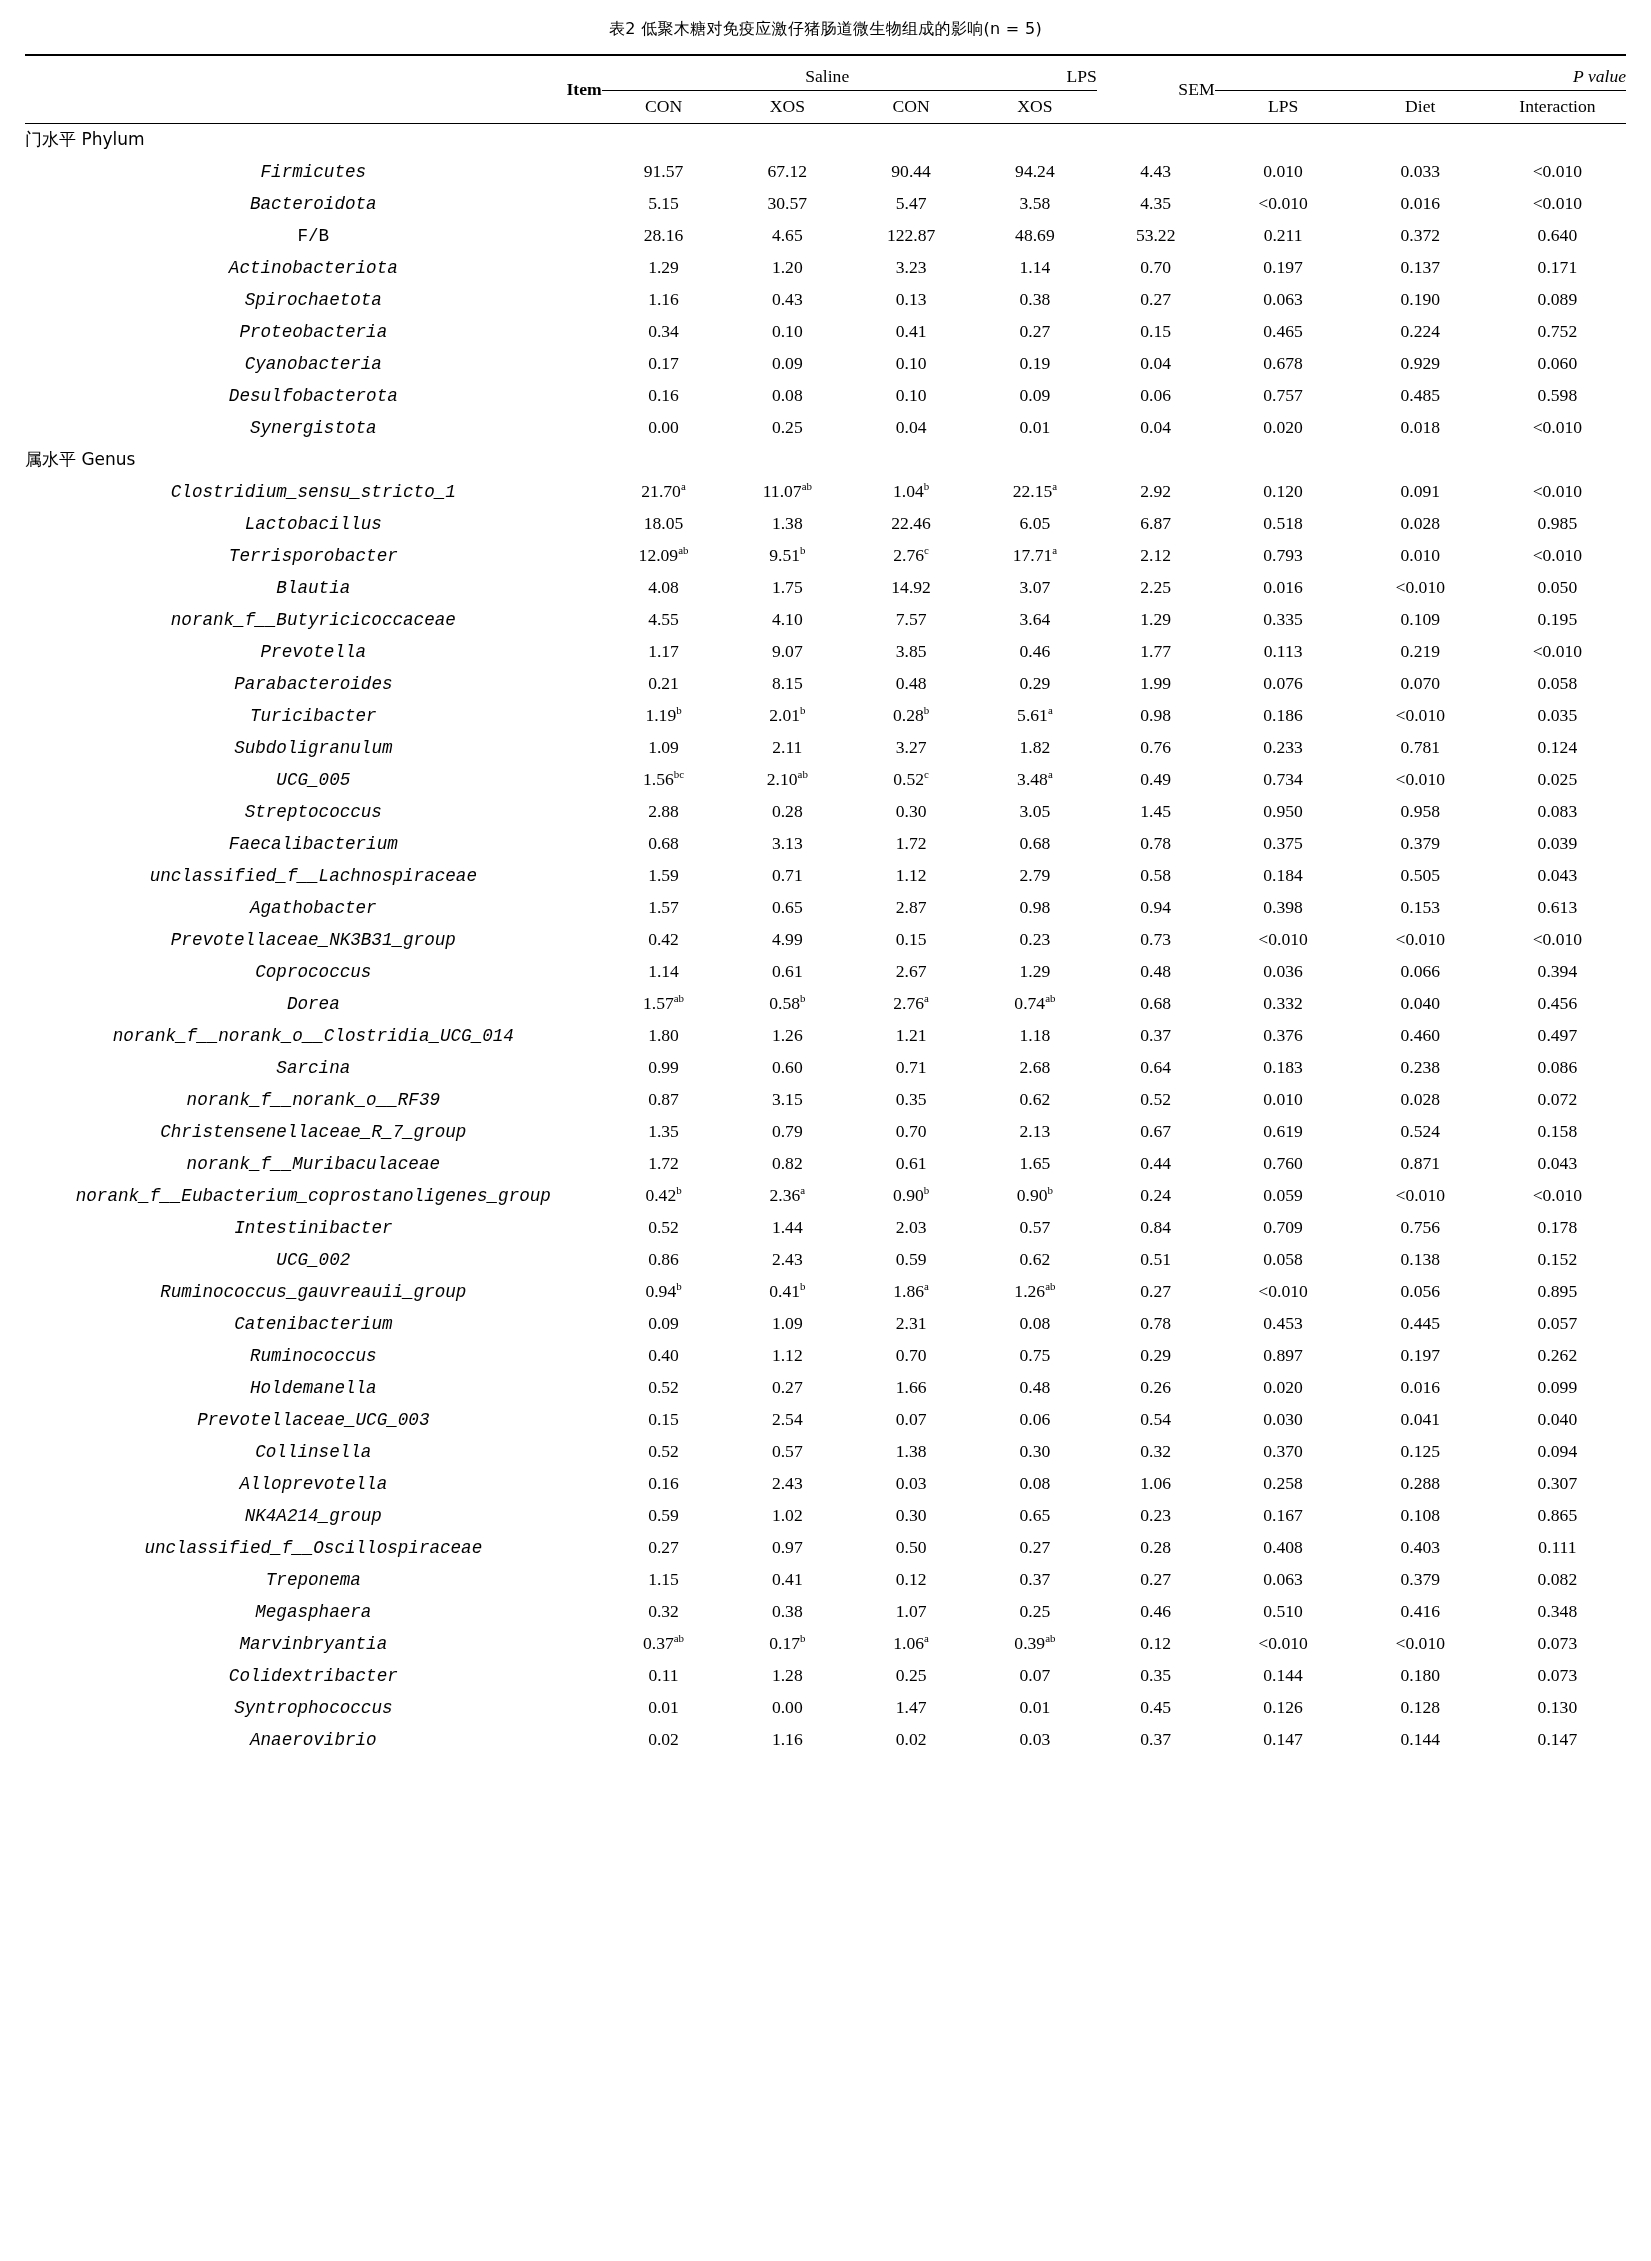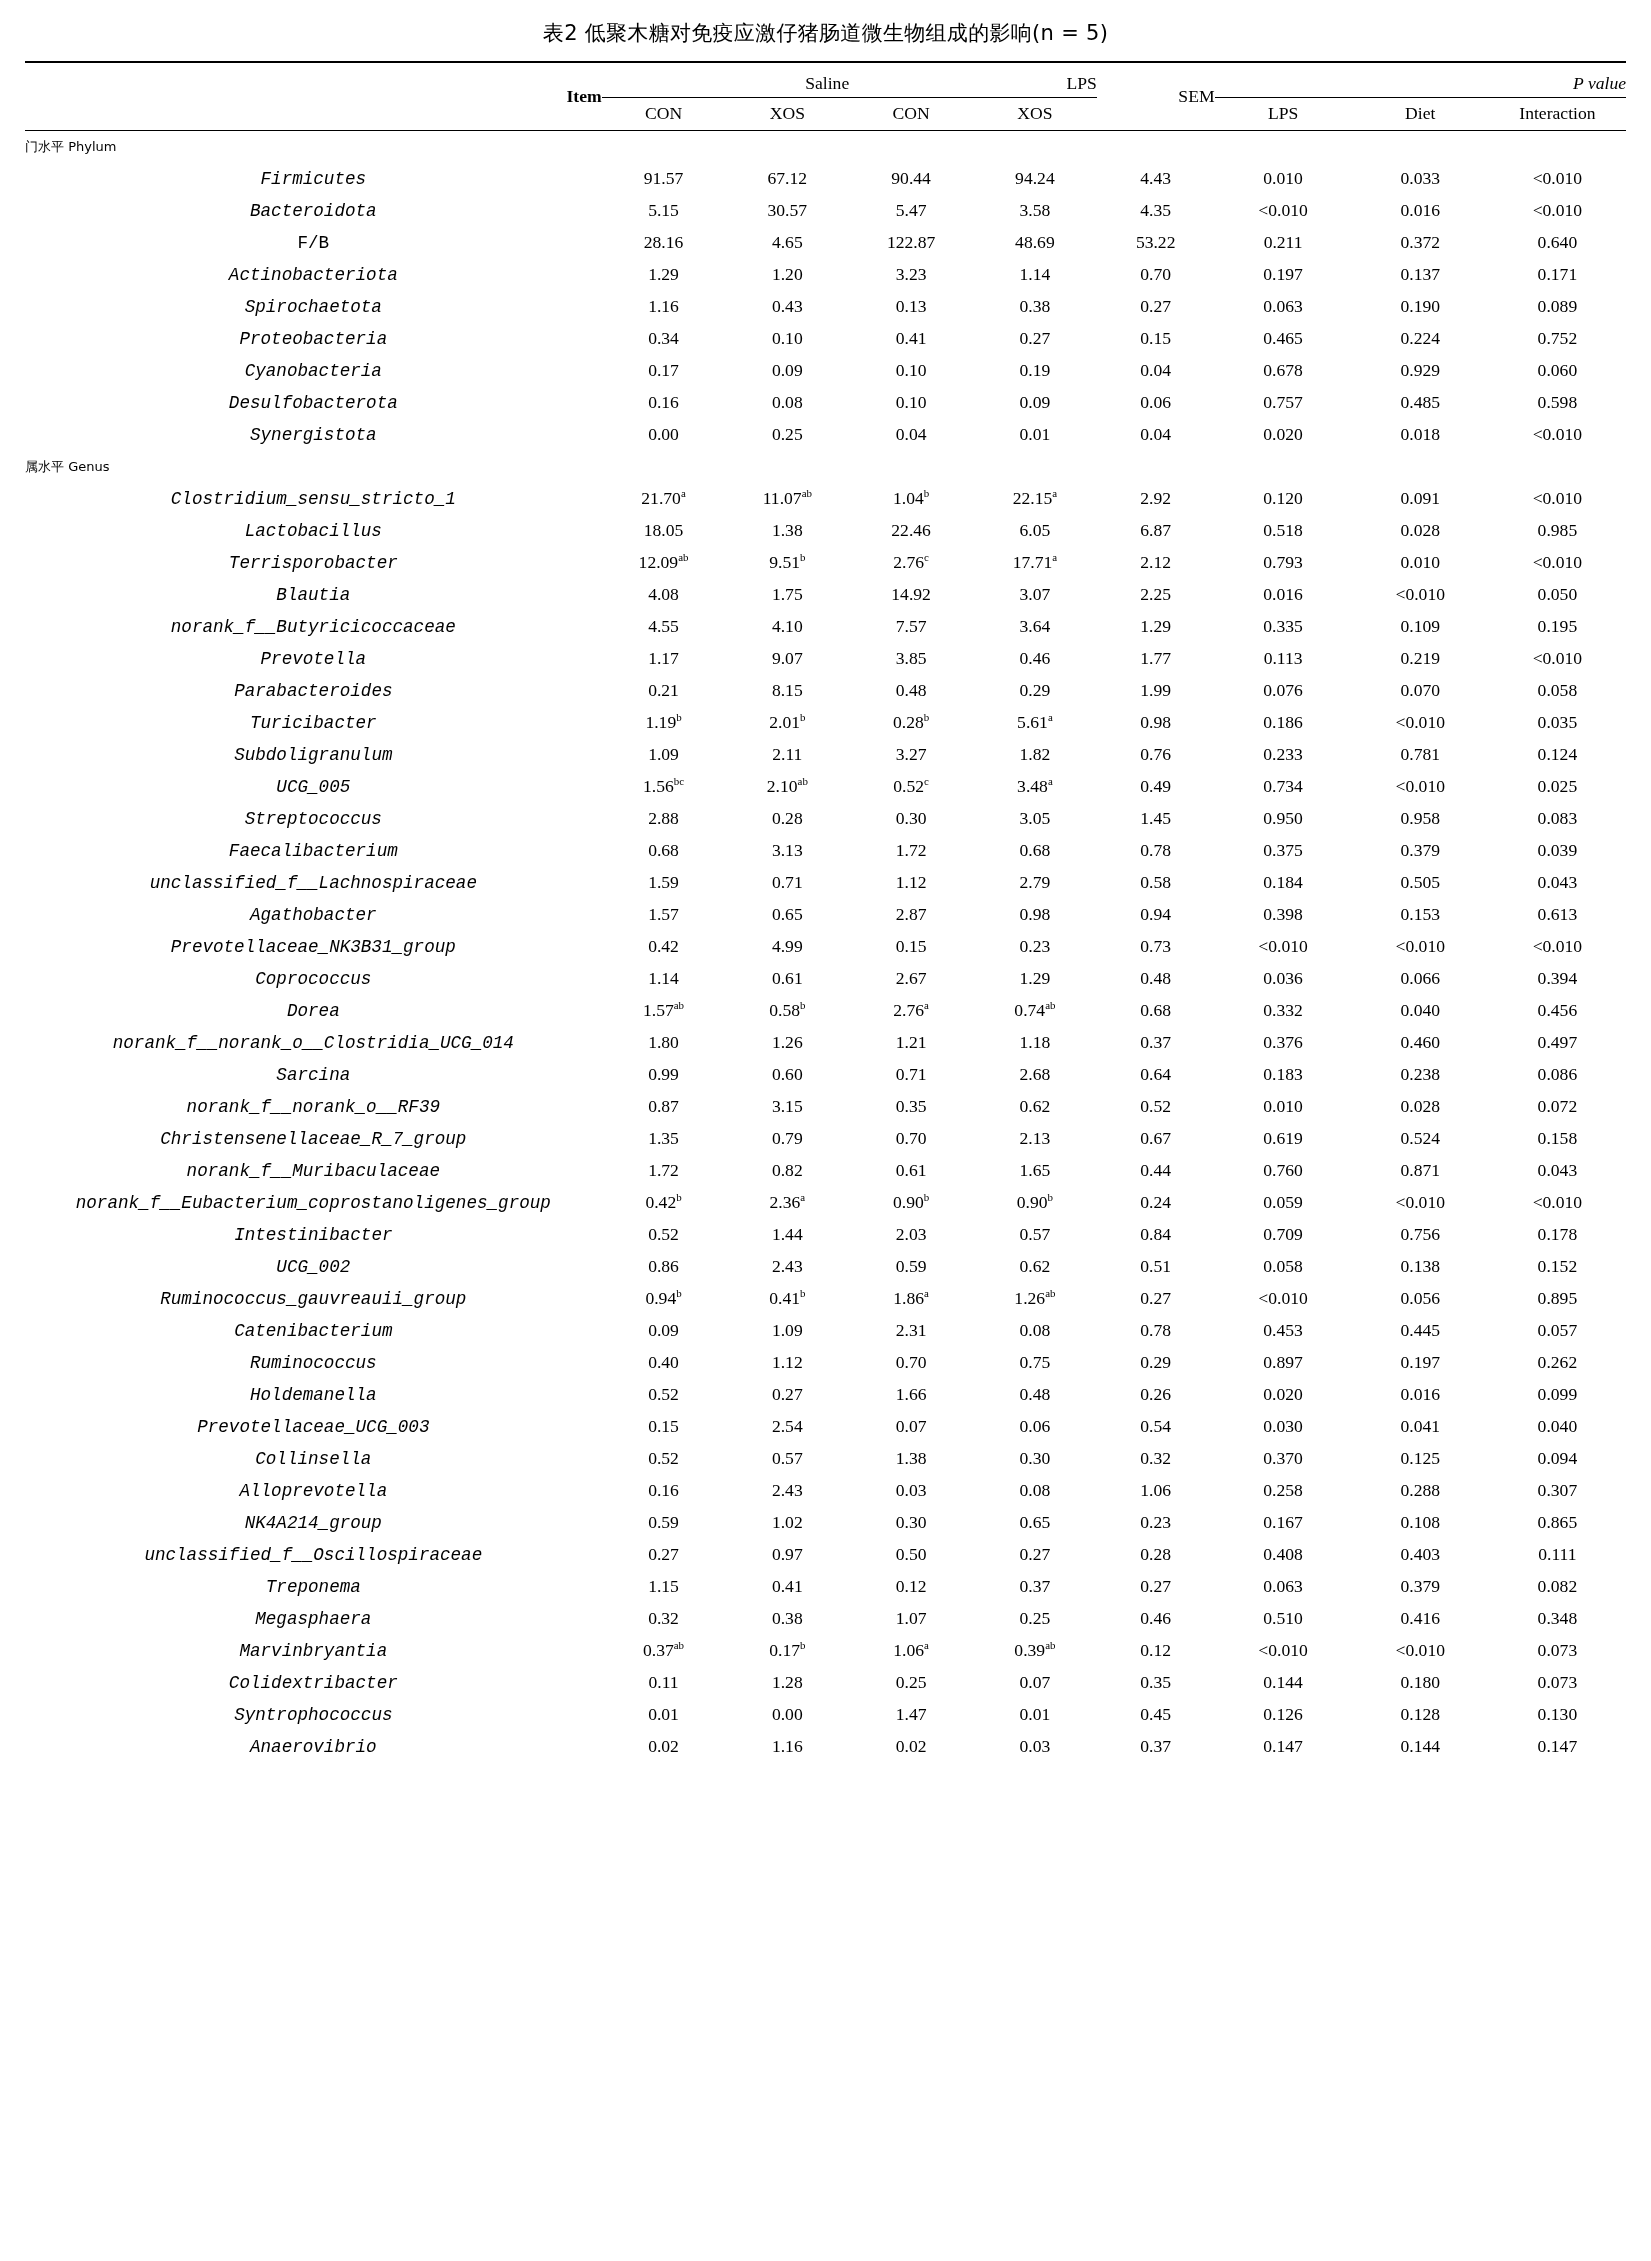--- a/index.html
+++ b/index.html
@@ -12,21 +12,21 @@
     font-family: "Liberation Serif", serif;
     color: #000000;
   }
   .page {
     width: 1651px;
     box-sizing: border-box;
     padding: 14.3px 25px 0 25px;
   }
   .title {
     text-align: center;
-    font-size: 21px;
+    font-size: 16px;
     font-family: "DejaVu Sans", sans-serif;
     letter-spacing: 0.3px;
     margin: 4.4px 0 14.3px 0;
     font-weight: normal;
   }
   table.main {
     width: 100%;
     border-collapse: collapse;
     font-size: 17.6px;
   }
@@ -72,21 +72,21 @@
     height: 32px;
     vertical-align: middle;
     padding-right: 0;
     font-family: Liberation Mono, monospace;
   }
   .ital { font-style: italic; }
   .sec {
     text-align: left;
     padding-left: 131px;
     font-family: "DejaVu Sans", sans-serif;
-    font-size: 13px;
+    font-size: 17px;
   }
   sup {
     font-size: 0.62em;
     vertical-align: super;
     line-height: 0;
   }
   .pval-head { font-style: italic; }
 </style>
 </head>
 <body>

